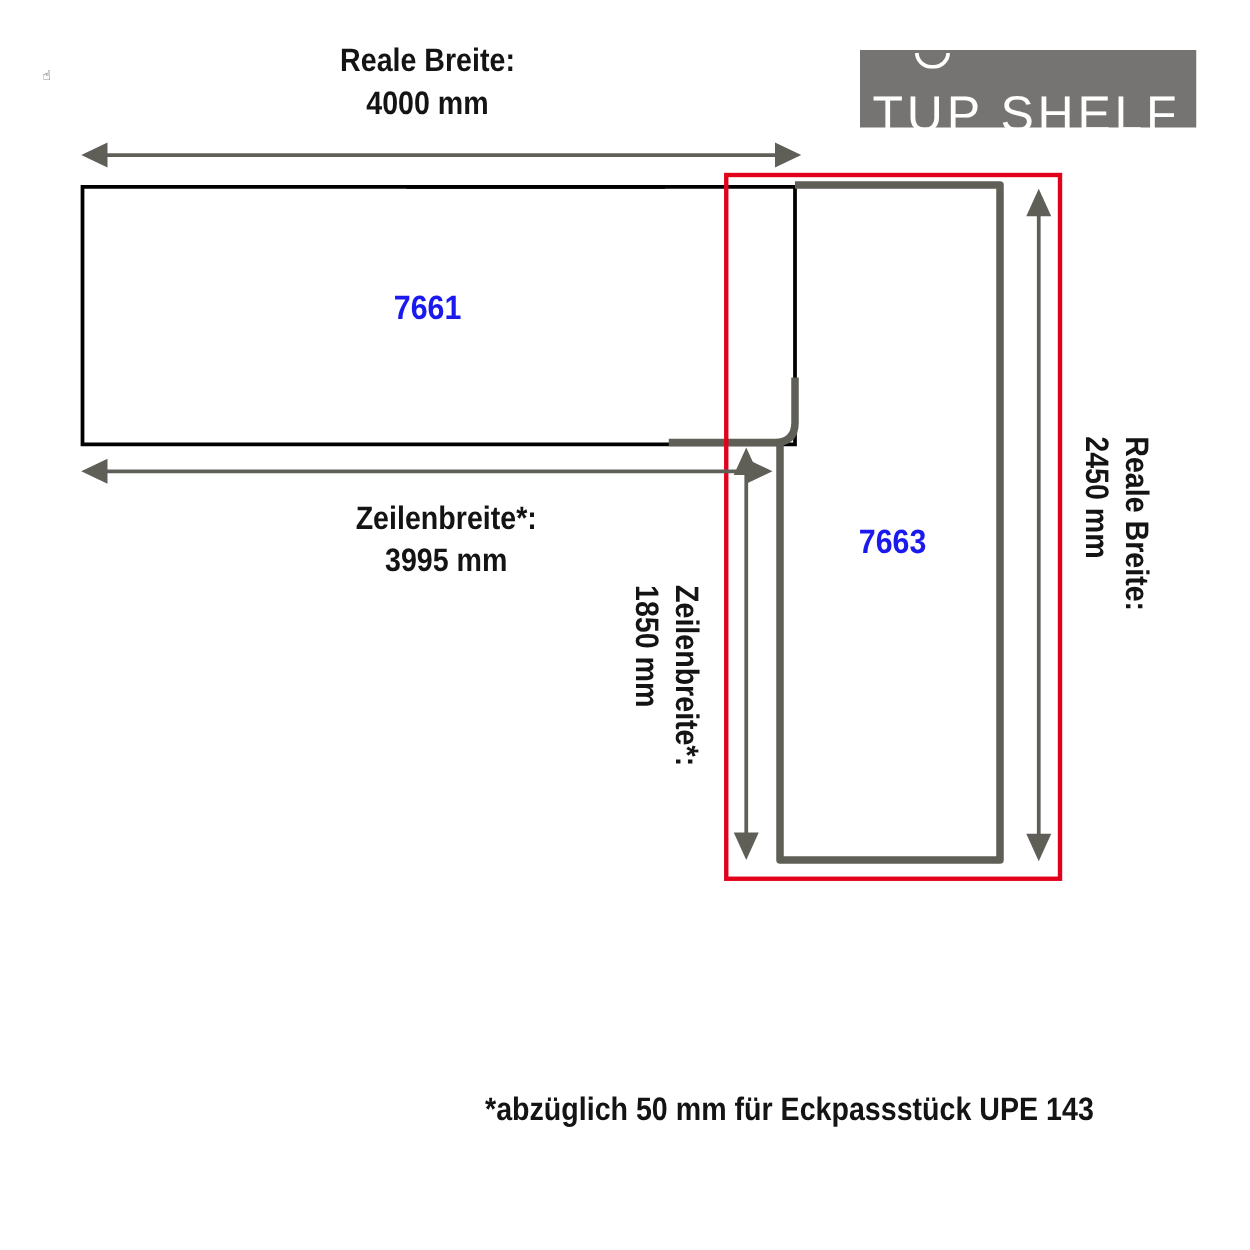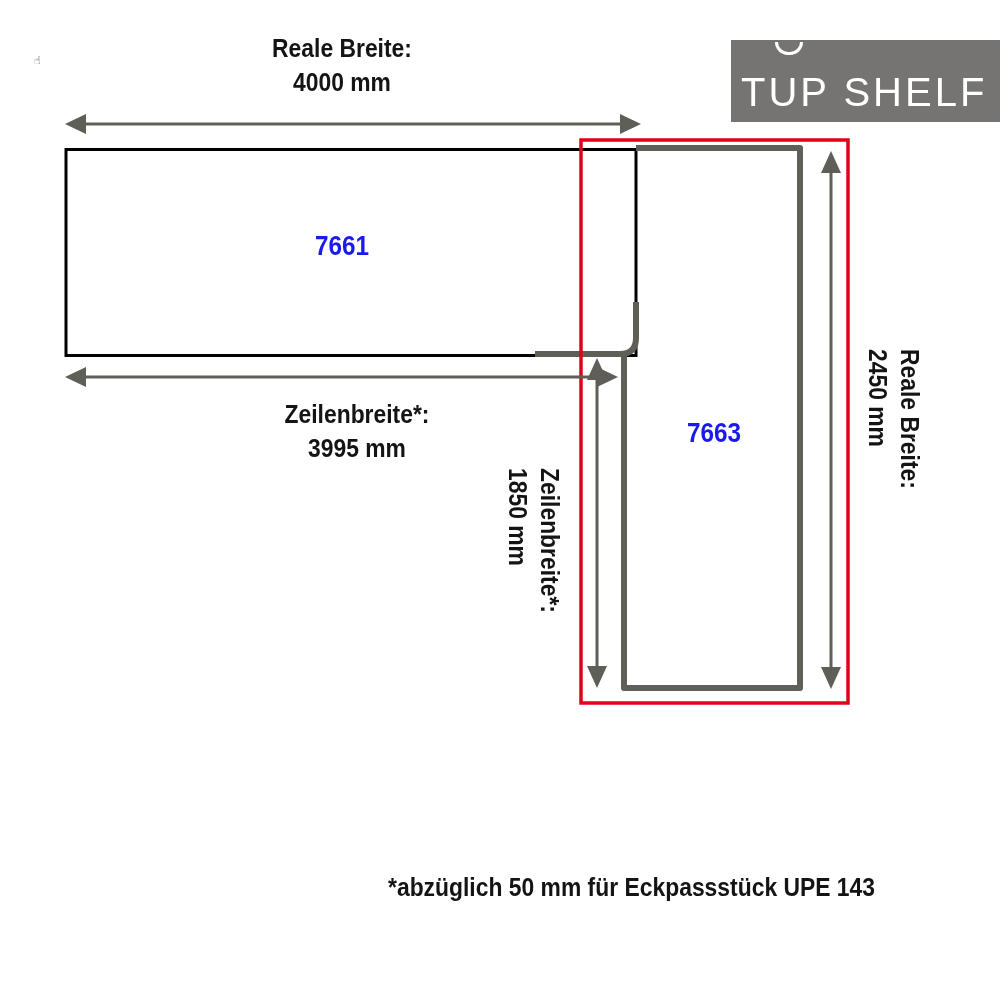--- a/index.html
+++ b/index.html
@@ -68,22 +68,22 @@
       font-family: "Liberation Sans", sans-serif;
       font-weight: bold;
       font-size: 26px;
       color: #141414;
       white-space: nowrap;
       transform-origin: 0 0;
       transform: scaleX(0.88);
     }
     .logo {
       position: absolute;
-      left: 731px; top: 40px;
-      width: 269px; height: 82px;
+      left: 688px; top: 40px;
+      width: 269px; height: 62px;
       background: #767472;
     }
     .logo-text {
       position: absolute;
       left: 10px; top: 30px;
       font-family: "Liberation Sans", sans-serif;
       font-weight: normal;
       font-size: 40px;
       letter-spacing: 3px;
       color: #ffffff;

